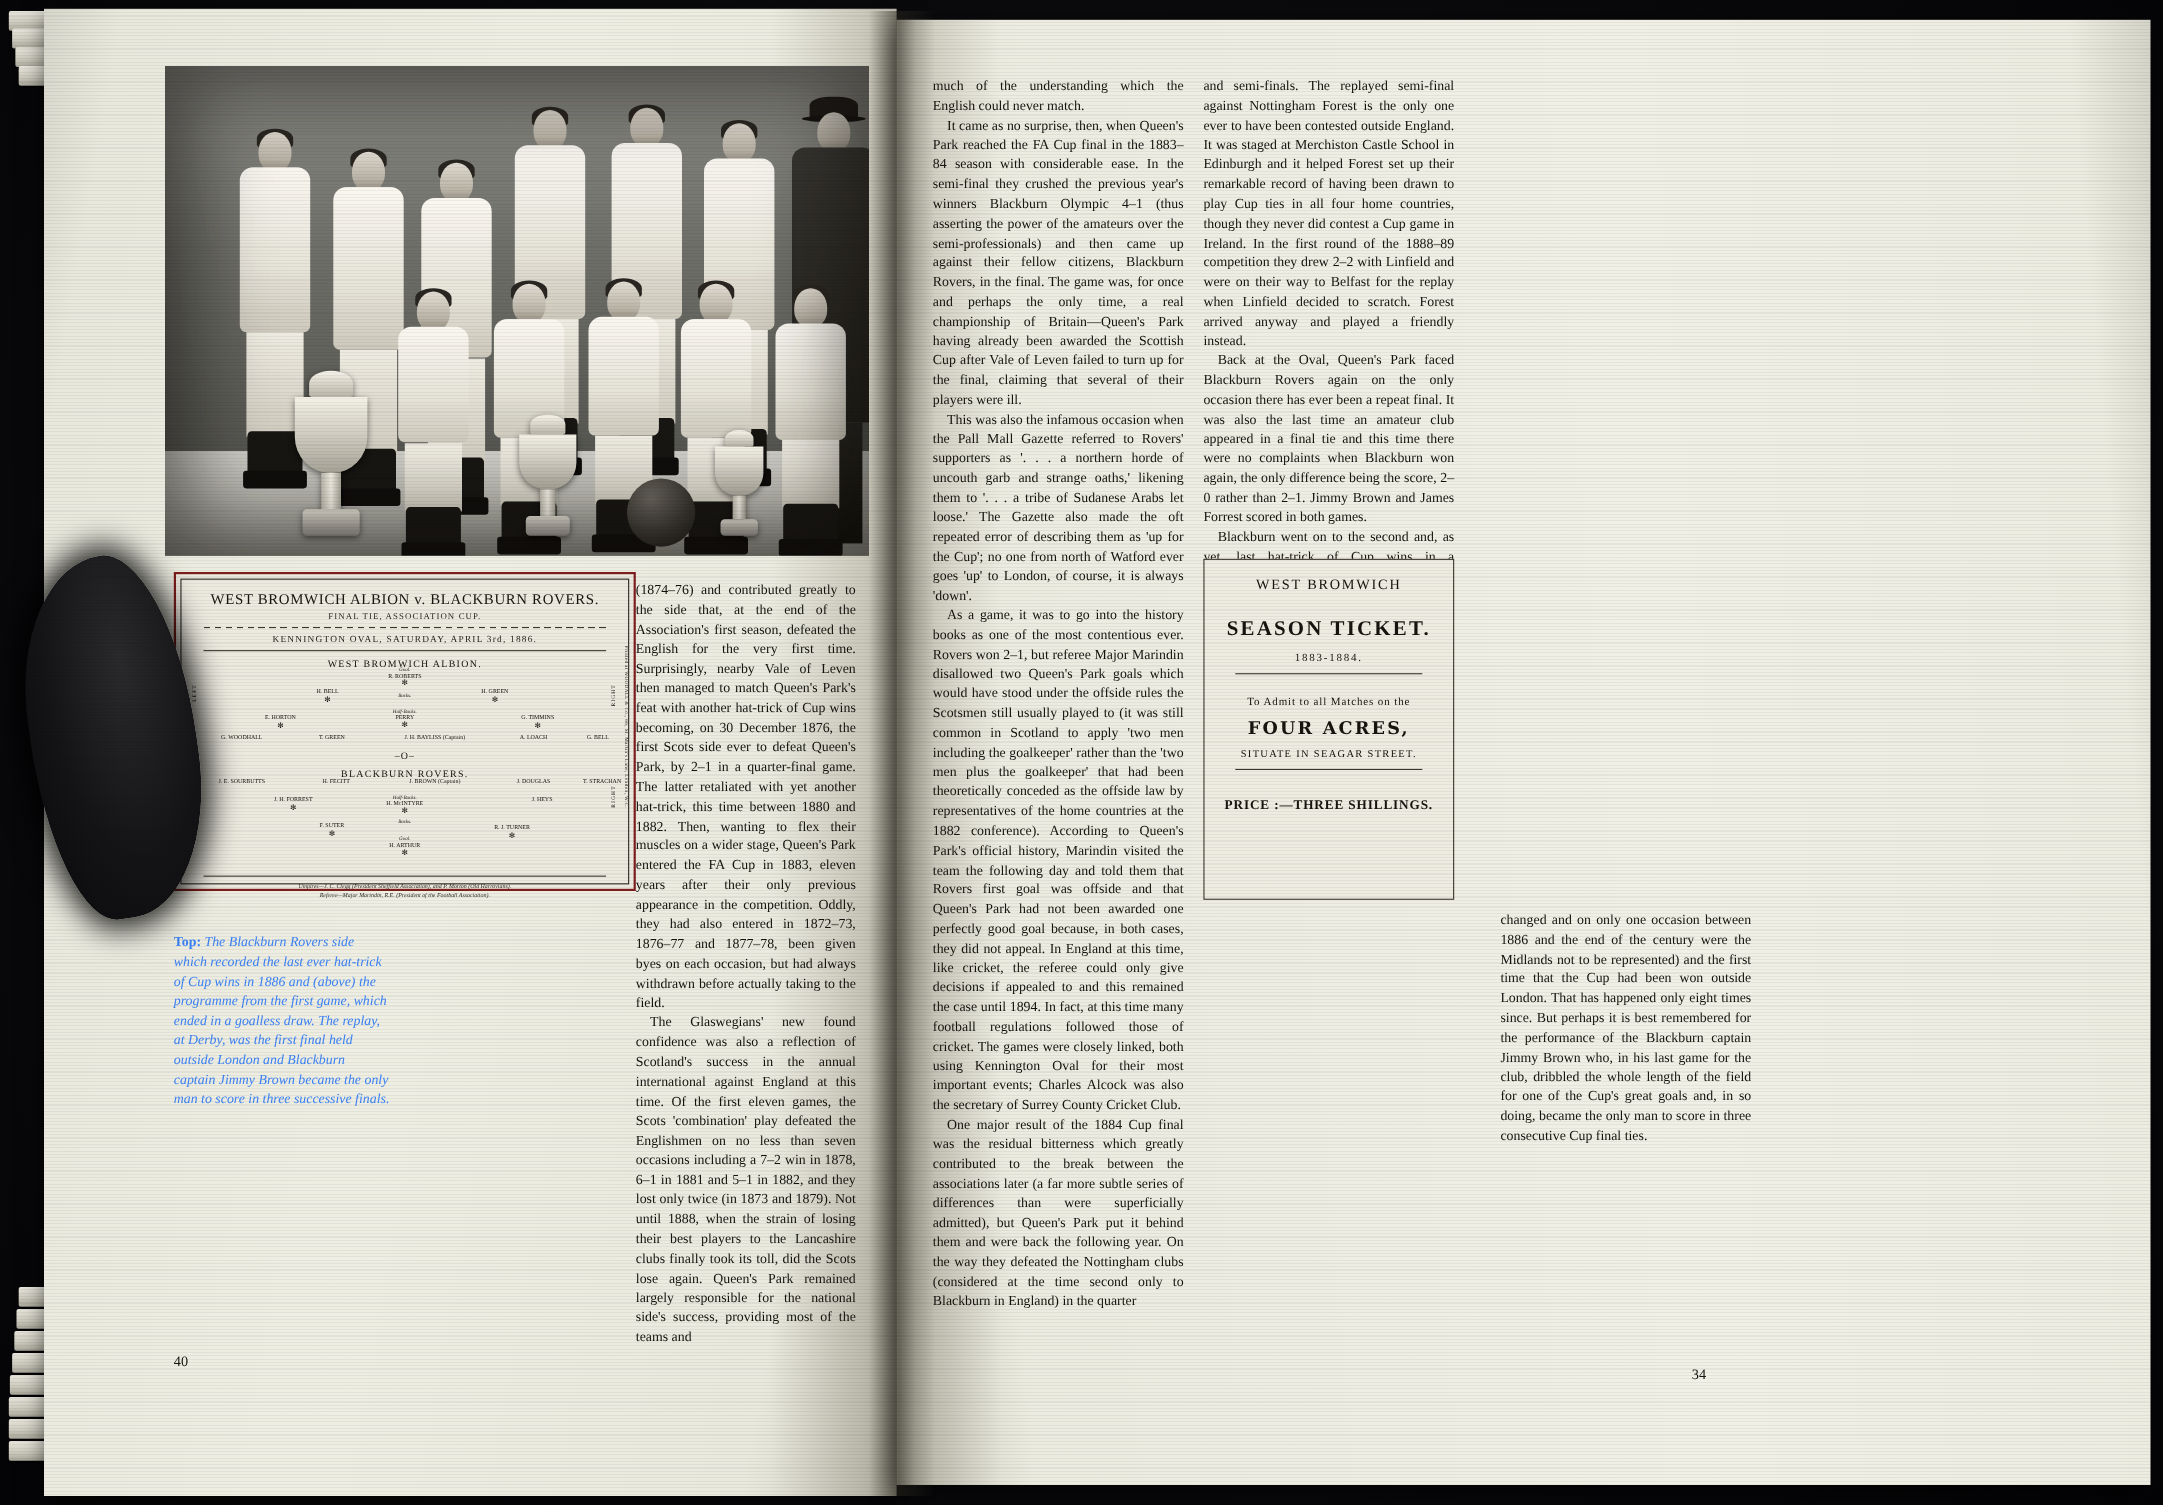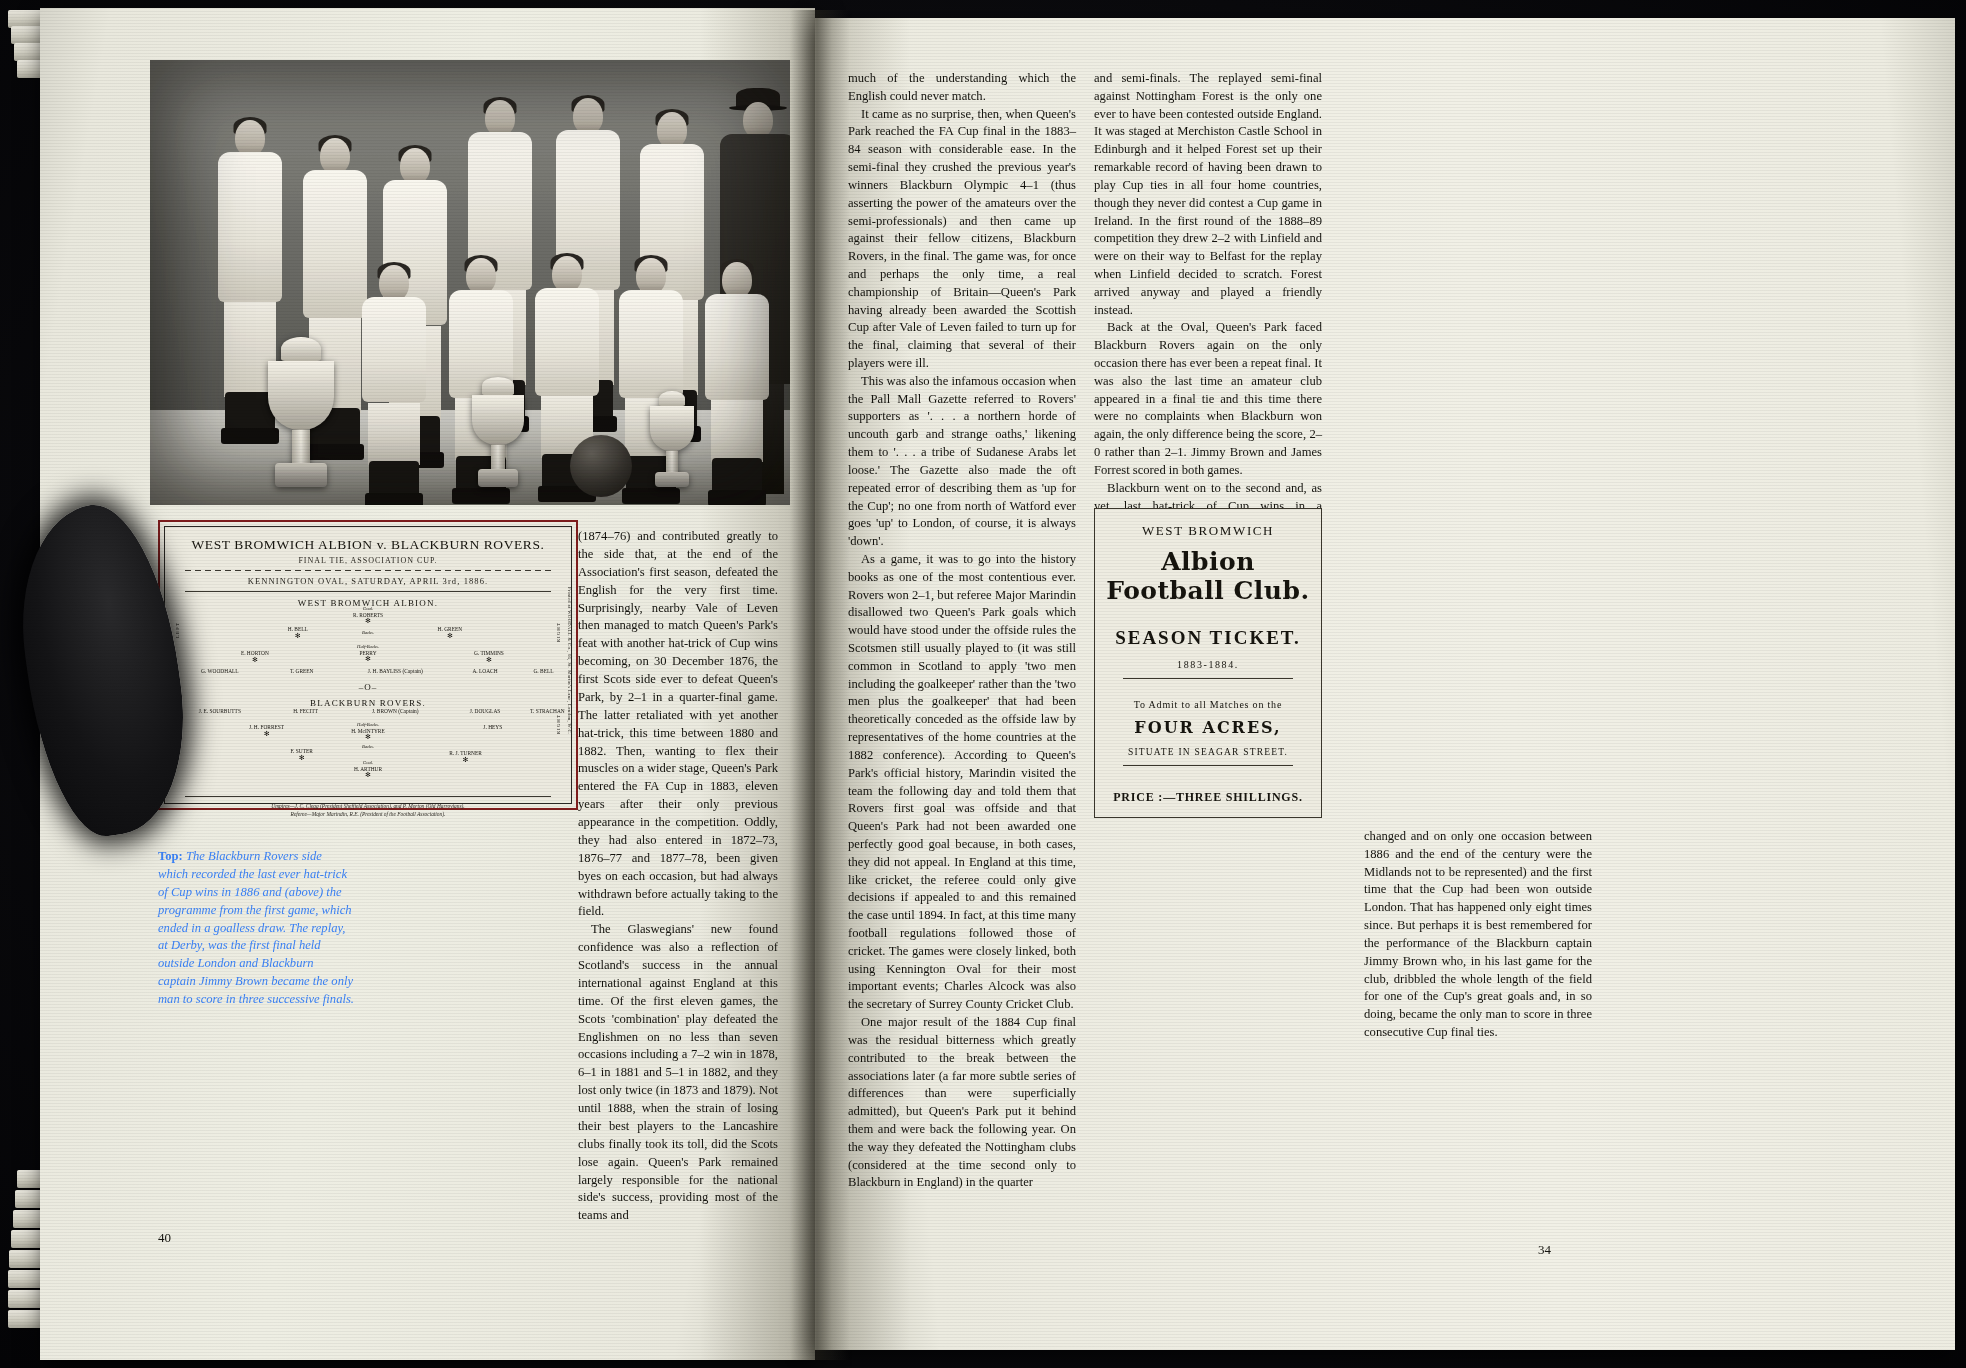--- a/index.html
+++ b/index.html
@@ -489,21 +489,20 @@
     </div>
 
     <div class="col" id="c2">
       <p class="first">and semi-finals. The replayed semi-final against Nottingham Forest is the only one ever to have been contested outside England. It was staged at Merchiston Castle School in Edinburgh and it helped Forest set up their remarkable record of having been drawn to play Cup ties in all four home countries, though they never did contest a Cup game in Ireland. In the first round of the 1888–89 competition they drew 2–2 with Linfield and were on their way to Belfast for the replay when Linfield decided to scratch. Forest arrived anyway and played a friendly instead.</p>
       <p>Back at the Oval, Queen's Park faced Blackburn Rovers again on the only occasion there has ever been a repeat final. It was also the last time an amateur club appeared in a final tie and this time there were no complaints when Blackburn won again, the only difference being the score, 2–0 rather than 2–1. Jimmy Brown and James Forrest scored in both games.</p>
       <p>Blackburn went on to the second and, as yet, last hat-trick of Cup wins in a remarkable game at The Racecourse, Derby, in 1886, having drawn their first game with West Bromwich Albion at the Oval. This was the first time a Midland club had appeared in the final (though matters rapidly</p>
     </div>
 
     <div id="ticket">
       <div class="t1">WEST BROMWICH</div>
-      <div class="t2">Albion Football Club.</div>
       <div class="t3">SEASON TICKET.</div>
       <div class="t4">1883-1884.</div>
       <div class="trule"></div>
       <div class="t5">To Admit to all Matches on the</div>
       <div class="t6">FOUR ACRES,</div>
       <div class="t7">SITUATE IN SEAGAR STREET.</div>
       <div class="trule"></div>
       <div class="t8">PRICE :—THREE SHILLINGS.</div>
     </div>
 

